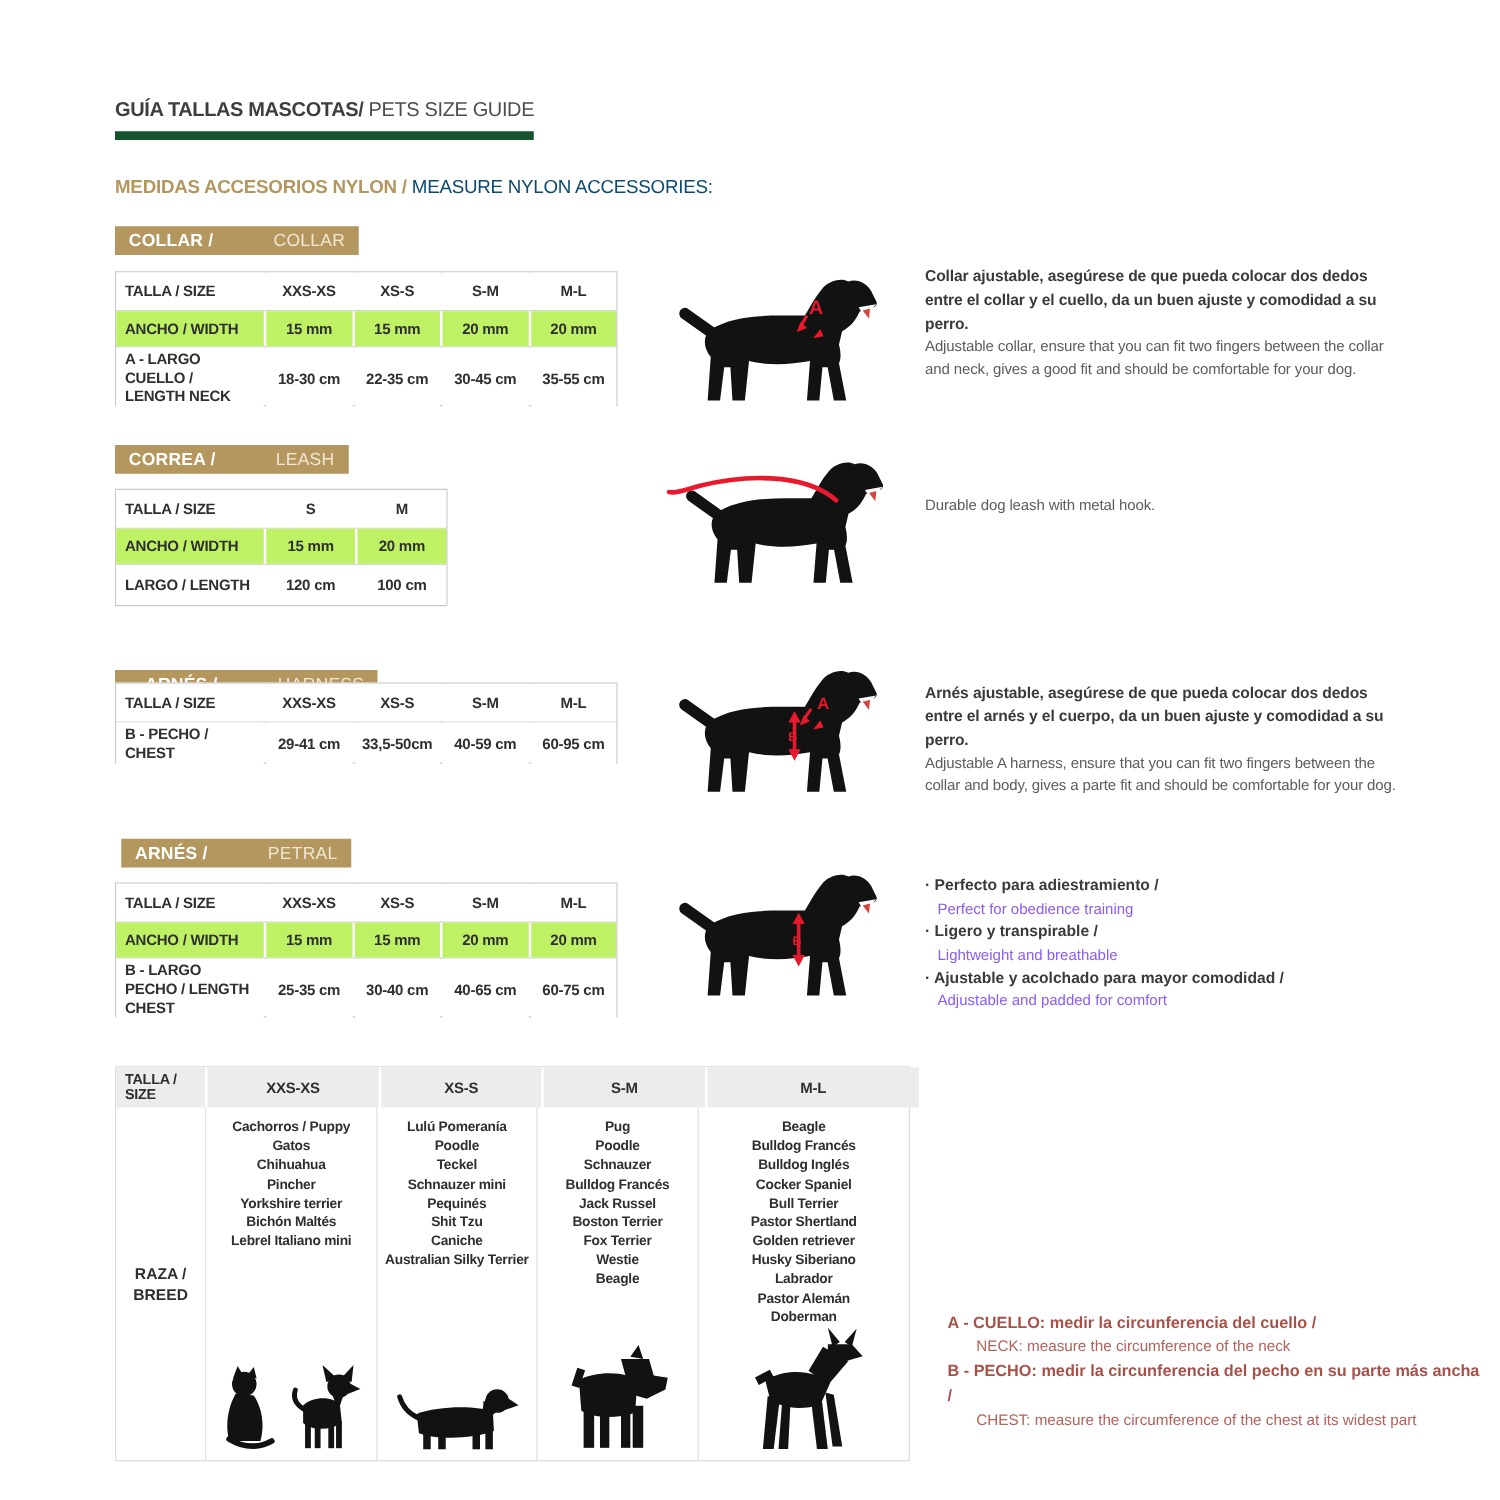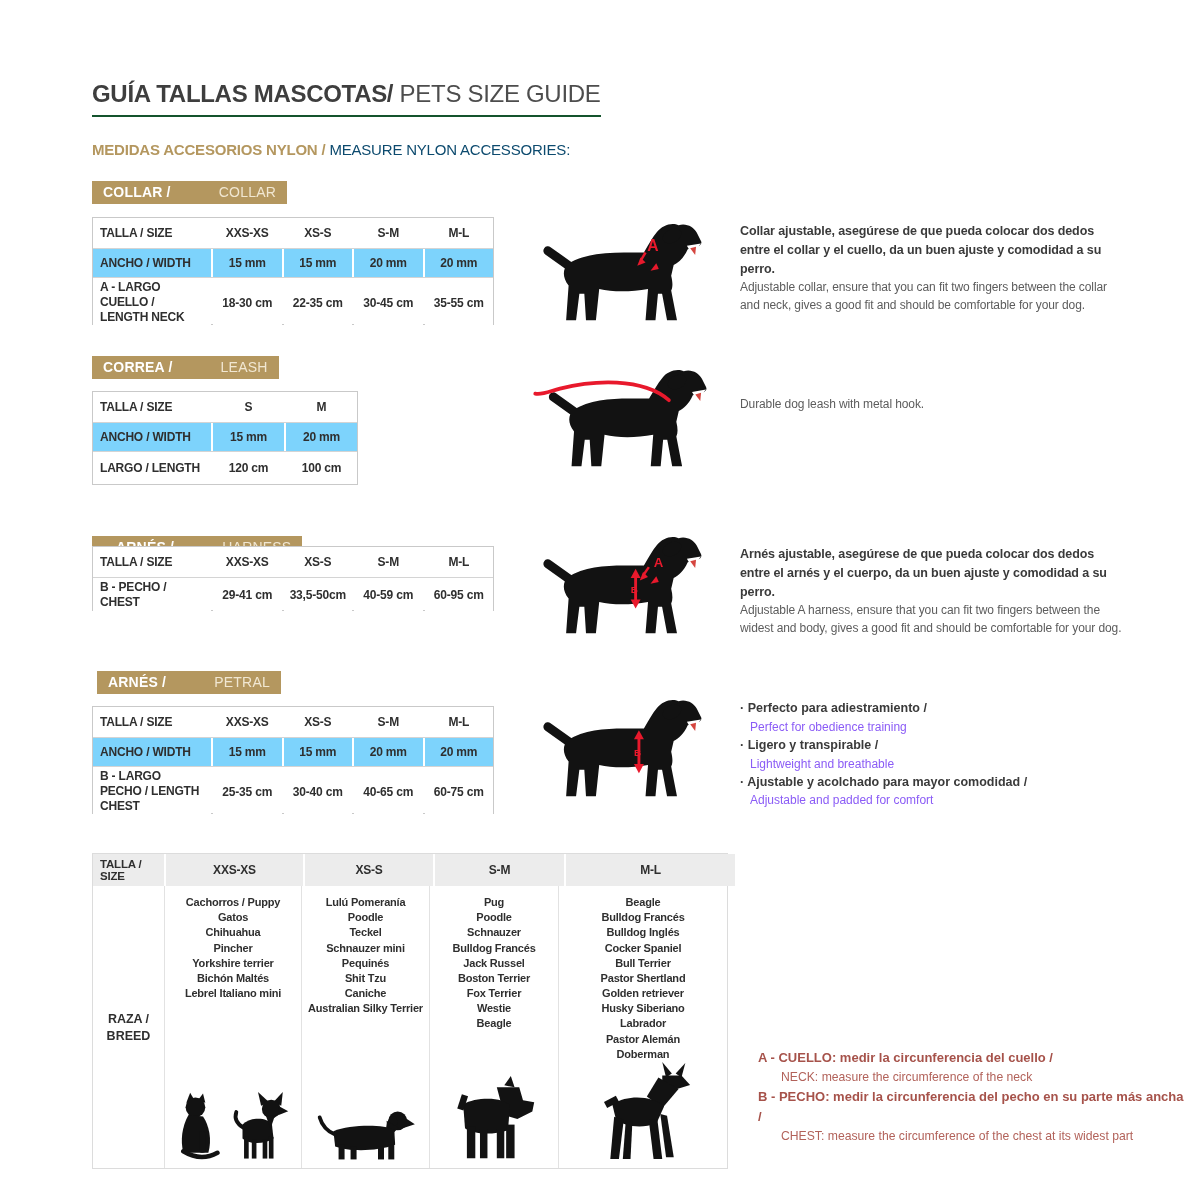--- a/index.html
+++ b/index.html
@@ -1,38 +1,38 @@
 <!DOCTYPE html>
 <html><head>
 <meta charset="utf-8">
 <style>
   html,body{margin:0;padding:0;background:#fff;font-family:"Liberation Sans",sans-serif;}
   .page{position:relative;width:1200px;height:1200px;background:#fff;overflow:hidden;color:#333;}
 
   
-  .title{position:absolute;left:92px;top:80px;font-size:24px;font-weight:bold;letter-spacing:-0.3px;
-         color:#3e3e3e;border-bottom:2px solid #14532d;padding-bottom:7px;}
+  .title{position:absolute;left:92px;top:80px;font-size:16px;font-weight:bold;letter-spacing:-0.3px;
+         color:#3e3e3e;border-bottom:7px solid #14532d;padding-bottom:7px;}
   .title .lt{font-weight:400;color:#4d4d4d;}
   .subtitle{position:absolute;left:92px;top:141px;font-size:15px;font-weight:bold;color:#b4975f;letter-spacing:-0.2px;}
   .subtitle .lt{font-weight:400;color:#0c4a6e;}
 
   
   .badge{position:absolute;background:#b4975f;color:#fff;font-weight:bold;font-size:14px;
          padding:3px 11px 4px;letter-spacing:0.2px;white-space:nowrap;}
   .badge .lt{font-weight:400;color:#f1e7d2;margin-left:44px;}
 
   
   .acc-table{position:absolute;border:1px solid #c9c9c9;background:#fff;font-size:12px;font-weight:bold;color:#2f2f2f;letter-spacing:-0.2px;}
   .t-row{display:grid;column-gap:2px;border-bottom:1px solid #d4d4d4;}
   .t-row:last-child{border-bottom:none;}
   .cols5{grid-template-columns:118px 1fr 1fr 1fr 1fr;}
   .cols3{grid-template-columns:118px 1fr 1fr;}
   .cell{display:flex;align-items:center;justify-content:center;text-align:center;background:#fff;}
   .cell.label{justify-content:flex-start;text-align:left;padding:2px 7px;line-height:1.25;}
-  .t-row.grey .cell{background:#7dd3fc;text-align:right;}
+  .t-row.grey .cell{background:#bef264;text-align:right;}
   .h30{height:30px}.h28{height:28px}.h46{height:46px}.h32{height:32px}
 
   
   .desc{position:absolute;width:382px;font-size:12.5px;line-height:1.5;letter-spacing:-0.1px;}
   .desc .es{font-weight:bold;color:#3a3a3a;}
   .desc .en{color:#5c5c5c;font-size:12px;}
 
   
   .bullets{position:absolute;width:395px;font-size:12.5px;line-height:1.5;}
   .bullets .es{font-weight:bold;color:#3a3a3a;}
@@ -113,21 +113,21 @@
   <div class="dogfig" style="left:538px;top:216px;">
     <svg viewBox="0 0 220 140" width="182" height="116">
       <use href="#dogbody"></use>
       <text x="132" y="42" font-size="19" font-weight="bold" fill="#e8192c">A</text>
       <path d="M130,44 L124,54" stroke="#e8192c" stroke-width="3" fill="none"></path>
       <polygon points="120,60 130,56 124,50" fill="#e8192c"></polygon>
       <polygon points="146,64 136,66 143,57" fill="#e8192c"></polygon>
     </svg>
   </div>
 
-  <div class="desc" style="left:740px;top:222px;">
+  <div class="desc" style="left:740px;top:212px;">
     <div class="es">Collar ajustable, asegúrese de que pueda colocar dos dedos entre el collar y el cuello, da un buen ajuste y comodidad a su perro.</div>
     <div class="en">Adjustable collar, ensure that you can fit two fingers between the collar and neck, gives a good fit and should be comfortable for your dog.</div>
   </div>
 
   <div class="badge" style="left:92px;top:356px;"><span>CORREA /</span><span class="lt"> LEASH</span></div>
 
   <div class="acc-table" style="left:92px;top:391px;width:264px;">
     <div class="t-row cols3 h30">
       <div class="cell label">TALLA / SIZE</div>
       <div class="cell">S</div>
@@ -184,21 +184,21 @@
       <polygon points="123,62 133,58 127,52" fill="#e8192c"></polygon>
       <path d="M118,58 L118,86" stroke="#e8192c" stroke-width="3.5"></path>
       <polygon points="118,48 112,59 124,59" fill="#e8192c"></polygon>
       <polygon points="118,96 112,85 124,85" fill="#e8192c"></polygon>
       <text x="112" y="77" font-size="12" font-weight="bold" fill="#e8192c">B</text>
     </svg>
   </div>
 
   <div class="desc" style="left:740px;top:545px;">
     <div class="es">Arnés ajustable, asegúrese de que pueda colocar dos dedos entre el arnés y el cuerpo, da un buen ajuste y comodidad a su perro.</div>
-    <div class="en">Adjustable A harness, ensure that you can fit two fingers between the widest and body, gives a good fit and should be comfortable for your dog.</div>
+    <div class="en">Adjustable A harness, ensure that you can fit two fingers between the collar and body, gives a parte fit and should be comfortable for your dog.</div>
   </div>
 
   <div class="badge" style="left:97px;top:671px;"><span>ARNÉS /</span><span class="lt"> PETRAL</span></div>
 
   <div class="acc-table" style="left:92px;top:706px;width:400px;">
     <div class="t-row cols5 h30">
       <div class="cell label">TALLA / SIZE</div>
       <div class="cell">XXS-XS</div>
       <div class="cell">XS-S</div>
       <div class="cell">S-M</div>

